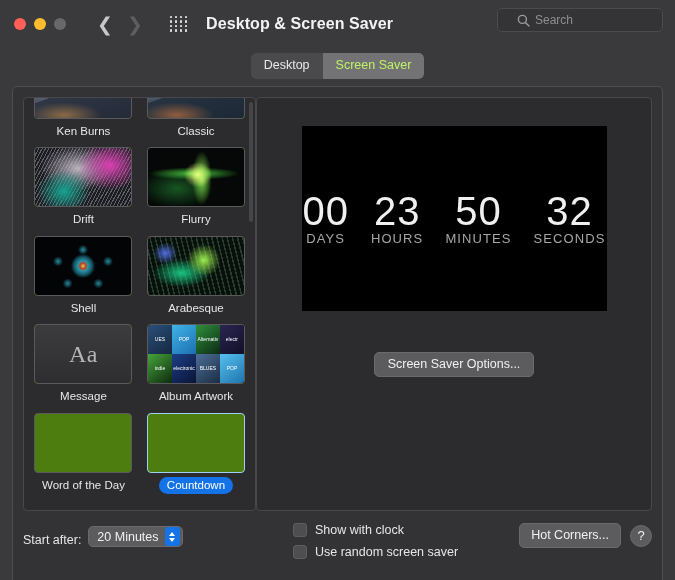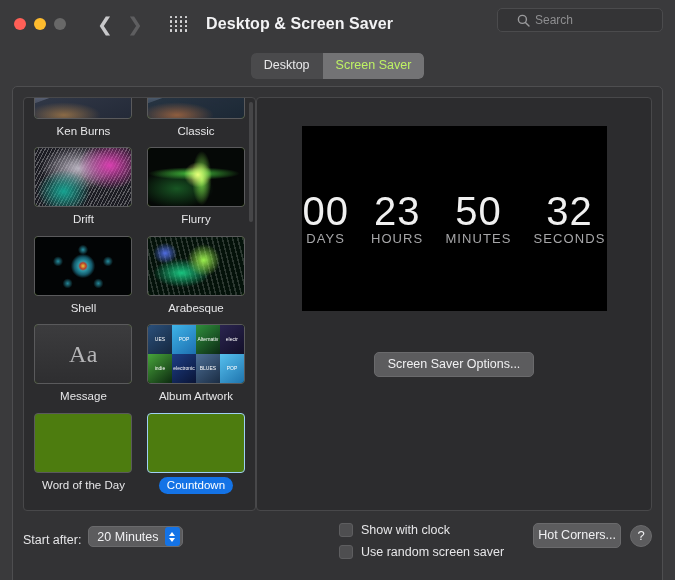--- a/index.html
+++ b/index.html
@@ -426,21 +426,20 @@
     top: 0;
     display: flex;
     flex-direction: column;
     gap: 8px;
   }
   .checkrow {
     display: flex;
     align-items: center;
     gap: 8px;
     cursor: default;
-    margin-left: 46px;
   }
   .cbox {
     width: 14px; height: 14px;
     background: #4e4e50;
     border: 1px solid #5e5e60;
     border-radius: 3px;
     flex: none;
   }
   .clabel { font-size: 12.5px; color: #e6e6e8; }
 
@@ -450,21 +449,21 @@
     top: 0;
     display: flex;
     align-items: center;
     gap: 9px;
   }
   .hotcorners {
     background: #5c5c5e;
     color: #f0f0f2;
     border: 1px solid #6a6a6c;
     border-radius: 5px;
-    padding: 4px 4px 5px;
+    padding: 4px 11px 5px;
     font-size: 12.5px;
     font-family: "Liberation Sans", sans-serif;
     cursor: default;
   }
   .helpbtn {
     width: 22px; height: 22px;
     border-radius: 50%;
     background: #5c5c5e;
     border: 1px solid #6a6a6c;
     color: #f0f0f2;

